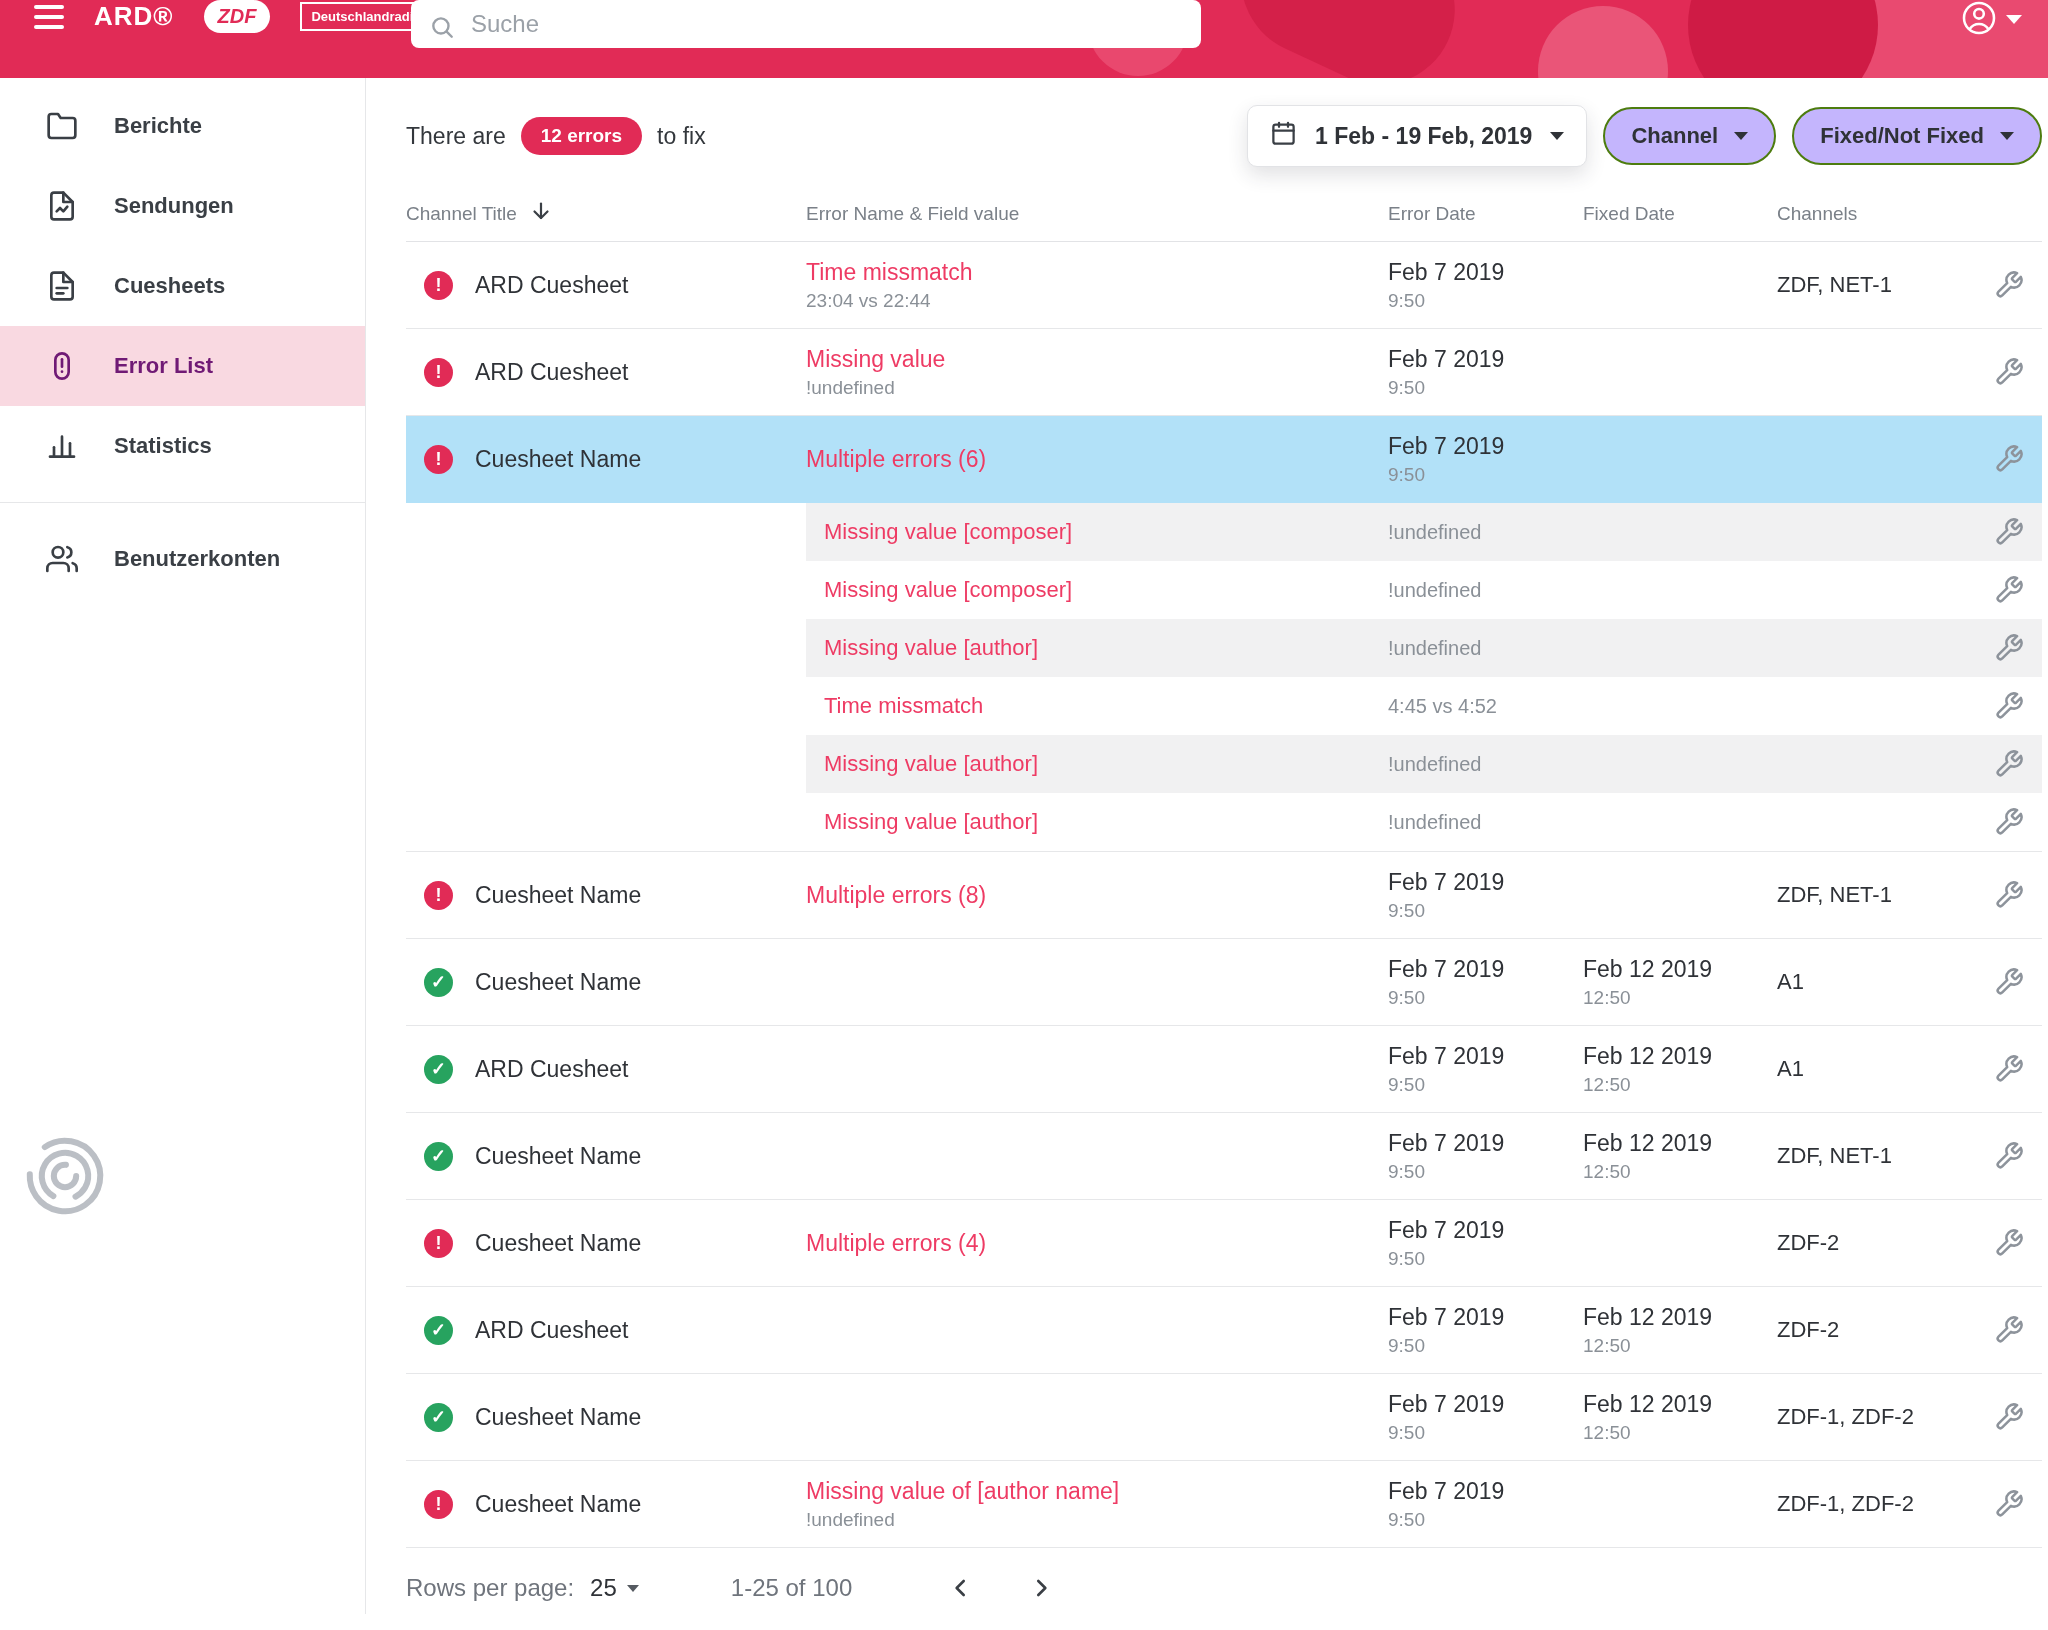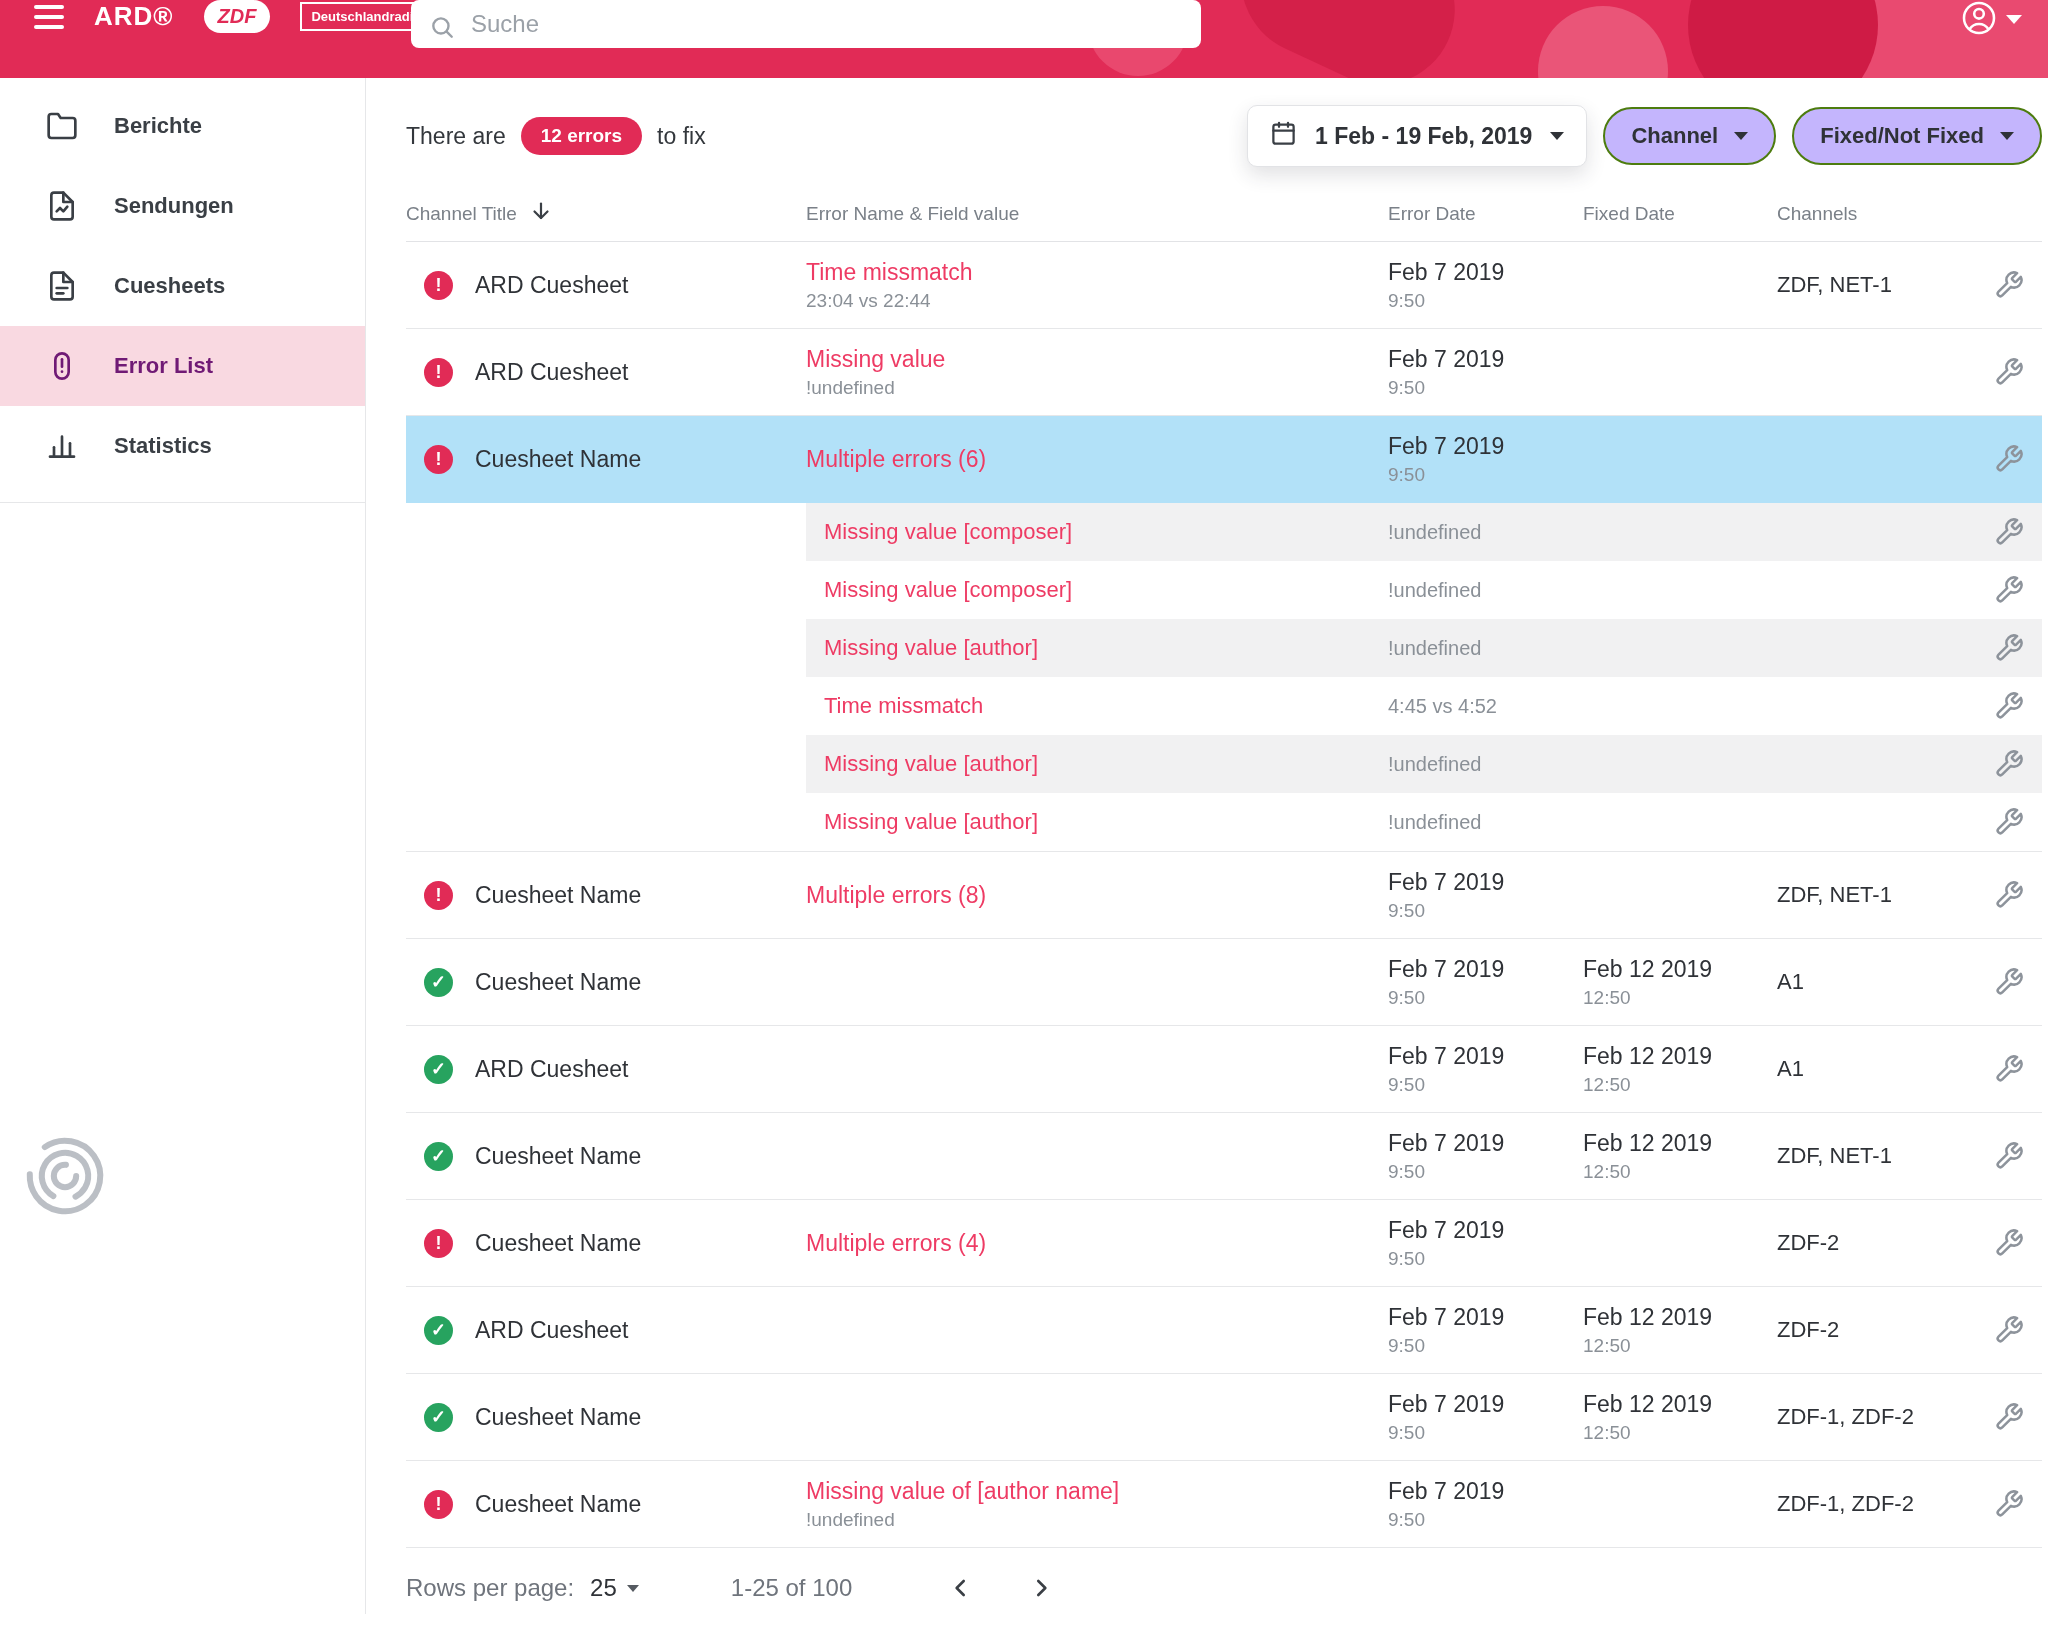--- a/index.html
+++ b/index.html
@@ -226,20 +226,33 @@
                 <line x1="6" y1="20" x2="6" y2="13"></line>
                 <line x1="12" y1="20" x2="12" y2="5"></line>
                 <line x1="18" y1="20" x2="18" y2="10"></line>
                 <line x1="3" y1="20" x2="21" y2="20"></line>
               </svg>
             </span>
     <span class="nav-label">Statistics</span>
   </div>
         </nav>
       <div class="sidebar-divider"></div>
+      <nav id="sidebar-footer-nav">
+          <div class="nav-item">
+    <span class="nav-icon">
+              <svg viewBox="0 0 24 24">
+                <path d="M17 21v-2a4 4 0 0 0-4-4H5a4 4 0 0 0-4 4v2"></path>
+                <circle cx="9" cy="7" r="4"></circle>
+                <path d="M23 21v-2a4 4 0 0 0-3-3.87"></path>
+                <path d="M16 3.13a4 4 0 0 1 0 7.75"></path>
+              </svg>
+            </span>
+    <span class="nav-label">Benutzerkonten</span>
+  </div>
+        </nav>
       <svg class="spiral-logo" viewBox="0 0 100 100">
         <g fill="none" stroke="#b8bcc2" stroke-width="7" stroke-linecap="round">
           <circle cx="50" cy="50" r="13" stroke-dasharray="62 20"></circle>
           <circle cx="50" cy="50" r="27" transform="rotate(120 50 50)" stroke-dasharray="142 28"></circle>
           <circle cx="50" cy="50" r="41" transform="rotate(235 50 50)" stroke-dasharray="220 38"></circle>
         </g>
       </svg>
     </aside>
 
     <main class="main">

